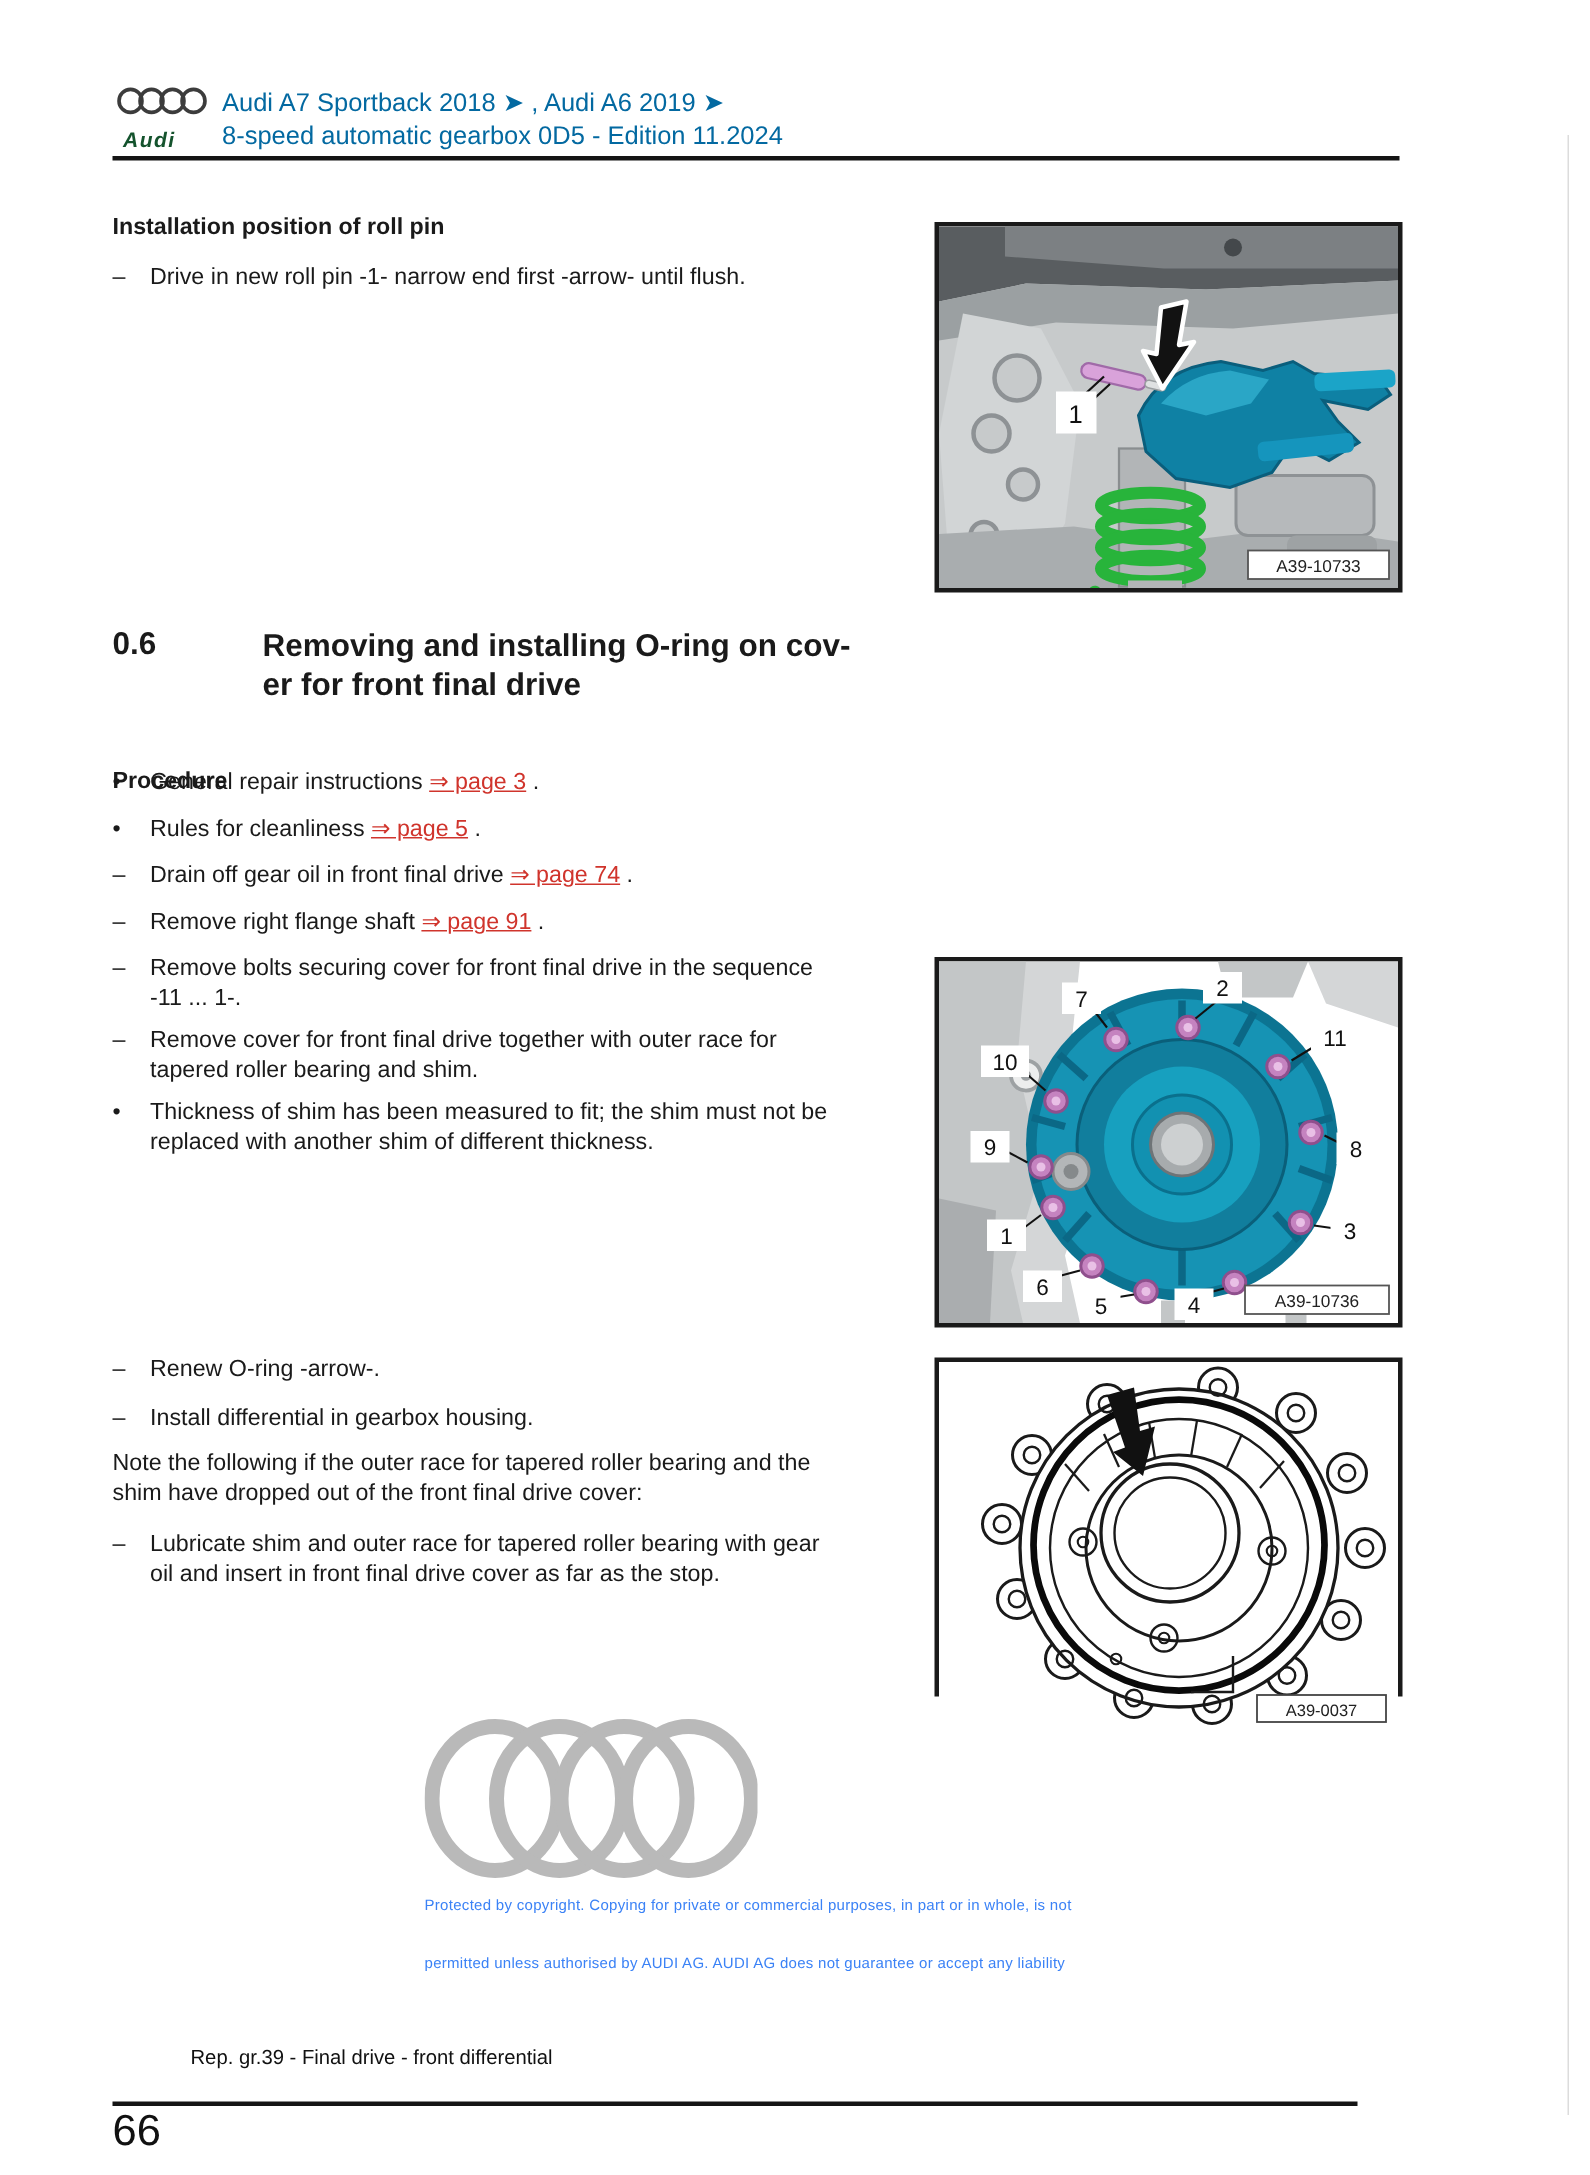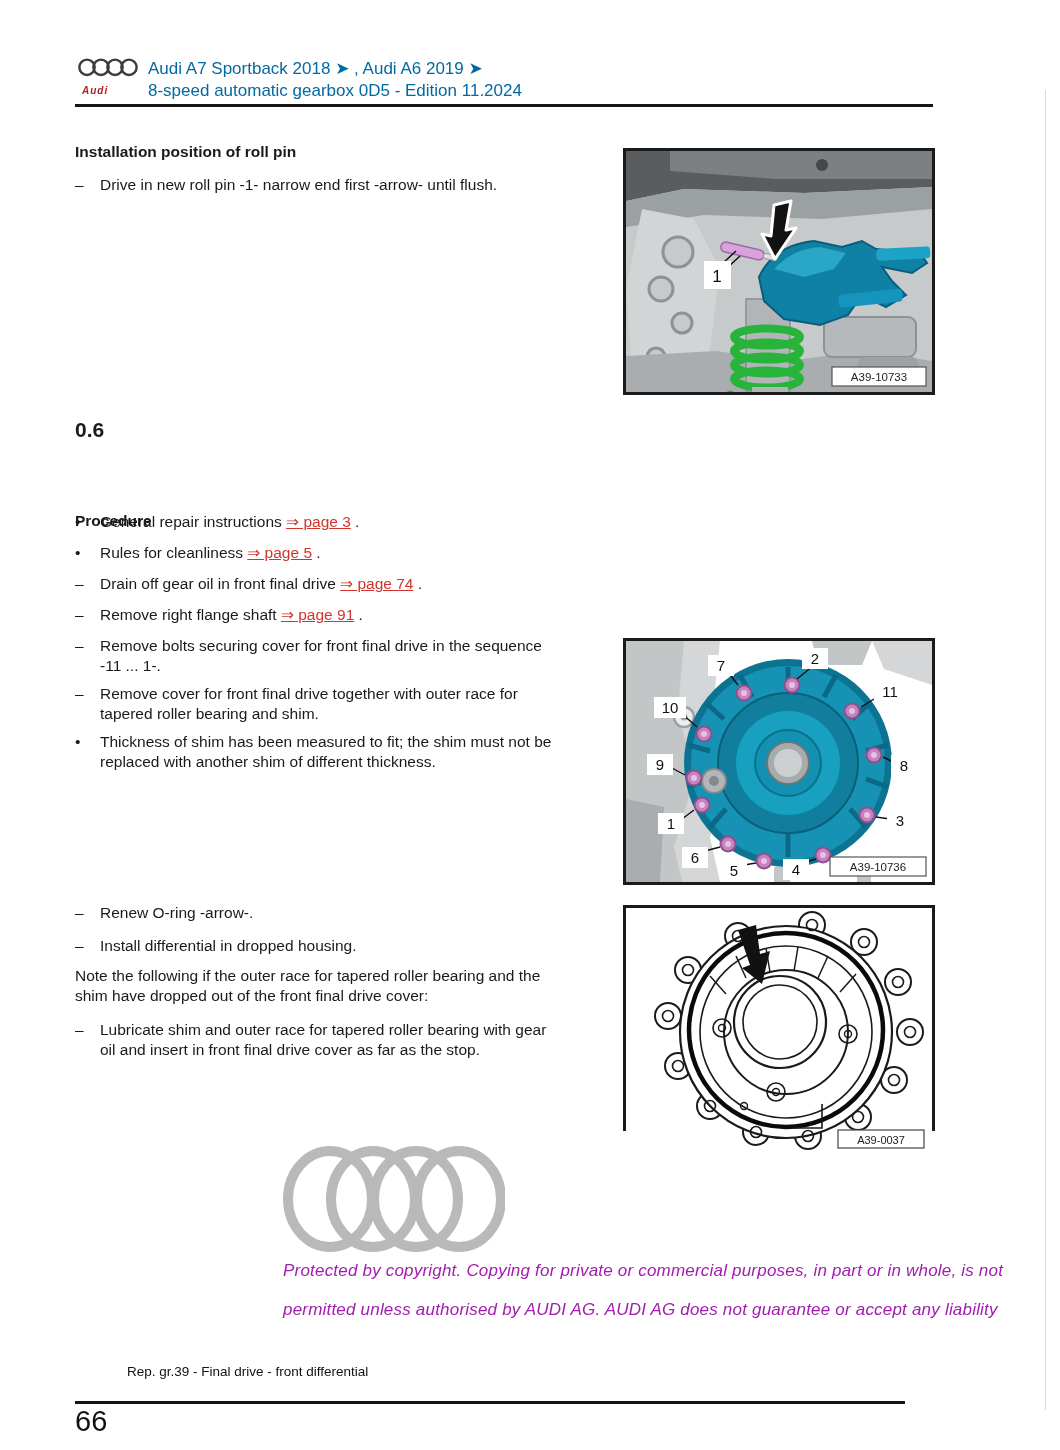--- a/index.html
+++ b/index.html
@@ -11,24 +11,24 @@
   .h-bold{font-weight:bold;font-size:15.5px;}
   .sec-num{font-weight:bold;font-size:21px;}
   .sec-title{font-weight:bold;font-size:21px;line-height:26px;}
   .item{position:absolute;left:75px;width:480px;}
   .item .marker{position:absolute;left:0;top:0;font-size:15.5px;line-height:20px;}
   .item .itext{display:block;margin-left:25px;font-size:15.5px;line-height:20px;width:450px;}
   .plink{color:#d0342c;text-decoration:underline;cursor:pointer;}
   .note{font-size:15.5px;line-height:20px;width:495px;}
   .figure{position:absolute;border:3px solid #1a1a1a;background:#fff;box-sizing:border-box;}
   .figure svg{display:block;}
-  .copyright{font-size:17px;line-height:39px;color:#a21caf;letter-spacing:0.2px;white-space:nowrap;font-style:italic;}
+  .copyright{font-size:10px;line-height:39px;color:#3b82f6;letter-spacing:0.2px;white-space:nowrap;}
   .footer-page{font-size:29px;color:#111;}
   .footer-label{font-size:13.5px;color:#111;}
-  .logo-word{font-weight:bold;font-style:italic;font-size:10px;letter-spacing:1px;color:#b91c1c;}
+  .logo-word{font-weight:bold;font-style:italic;font-size:14px;letter-spacing:1px;color:#14532d;}
   .fig-label-text{font-family:"Liberation Sans",sans-serif;}
   .scan-edge{width:1px;background:#dcdcdc;}
 </style>
 </head>
 <body>
 
 <div class="page">
 
   <div class="abs" style="left:78px;top:57px;">
     <svg width="60" height="28" viewBox="0 0 64 30">
@@ -109,20 +109,24 @@
       </g>
 
       <g>
         <rect x="206" y="216" width="94" height="19" fill="#ffffff" stroke="#555" stroke-width="1.2"></rect>
         <text x="253" y="230" font-size="11.5" text-anchor="middle" fill="#222" class="fig-label-text">A39-10733</text>
       </g>
     </svg>
   </div>
 
   <div class="abs sec-num" style="left:75px;top:418px;">0.6</div>
+  <div class="abs sec-title" style="left:175px;top:418px;width:430px;">
+    <div>Removing and installing O-ring on cov-</div>
+    <div>er for front final drive</div>
+  </div>
   <div class="abs h-bold" style="left:75px;top:512px;">Procedure</div>
 
   <div class="item" style="top:512px;">
     <span class="marker">•</span>
     <span class="itext"><span>General repair instructions </span><a class="plink" href="#">⇒ page 3</a><span> .</span></span>
   </div>
   <div class="item" style="top:543px;">
     <span class="marker">•</span>
     <span class="itext"><span>Rules for cleanliness </span><a class="plink" href="#">⇒ page 5</a><span> .</span></span>
   </div>
@@ -306,21 +310,21 @@
       </g>
     </svg>
   </div>
 
   <div class="item" style="top:903px;">
     <span class="marker">–</span>
     <span class="itext">Renew O-ring -arrow-.</span>
   </div>
   <div class="item" style="top:936px;">
     <span class="marker">–</span>
-    <span class="itext">Install differential in dropped housing.</span>
+    <span class="itext">Install differential in gearbox housing.</span>
   </div>
   <div class="abs note" style="left:75px;top:966px;">Note the following if the outer race for tapered roller bearing and the shim have dropped out of the front final drive cover:</div>
   <div class="item" style="top:1020px;">
     <span class="marker">–</span>
     <span class="itext" style="width:465px;">Lubricate shim and outer race for tapered roller bearing with gear oil and insert in front final drive cover as far as the stop.</span>
   </div>
 
   <div class="figure" style="left:623px;top:905px;width:312px;height:226px;">
     <svg width="306" height="247" viewBox="0 0 306 247">
       <rect width="306" height="247" fill="#ffffff"></rect>

